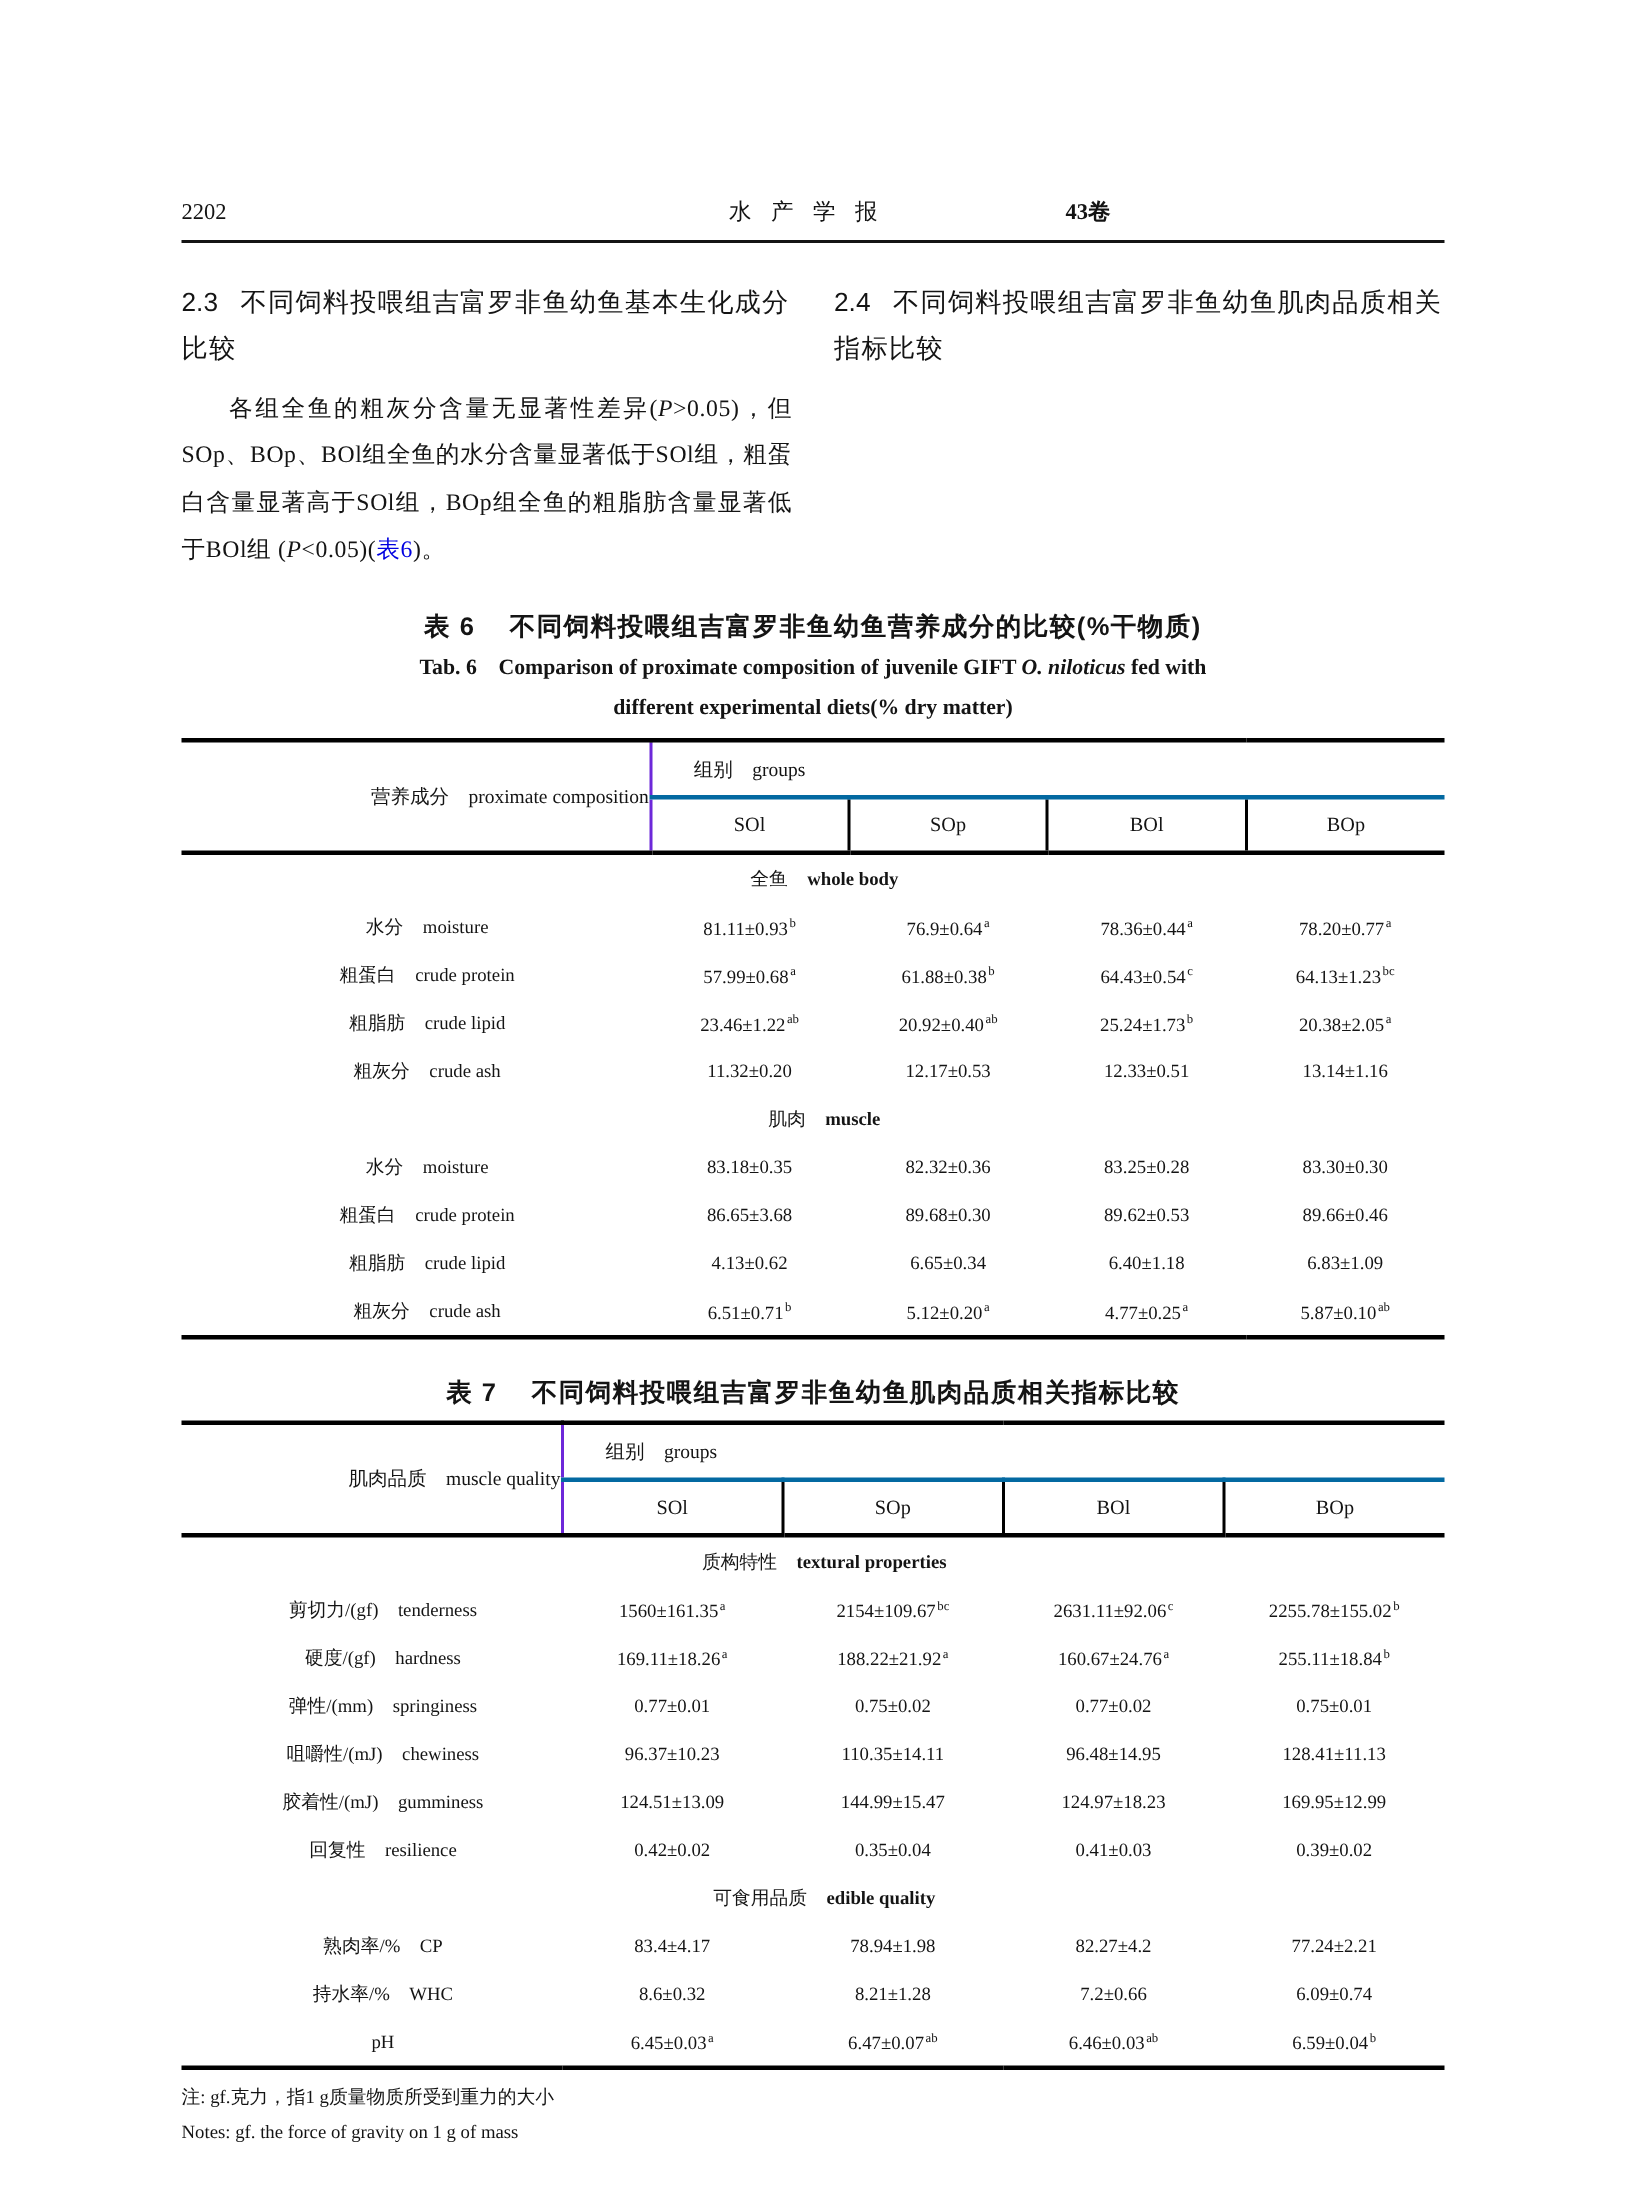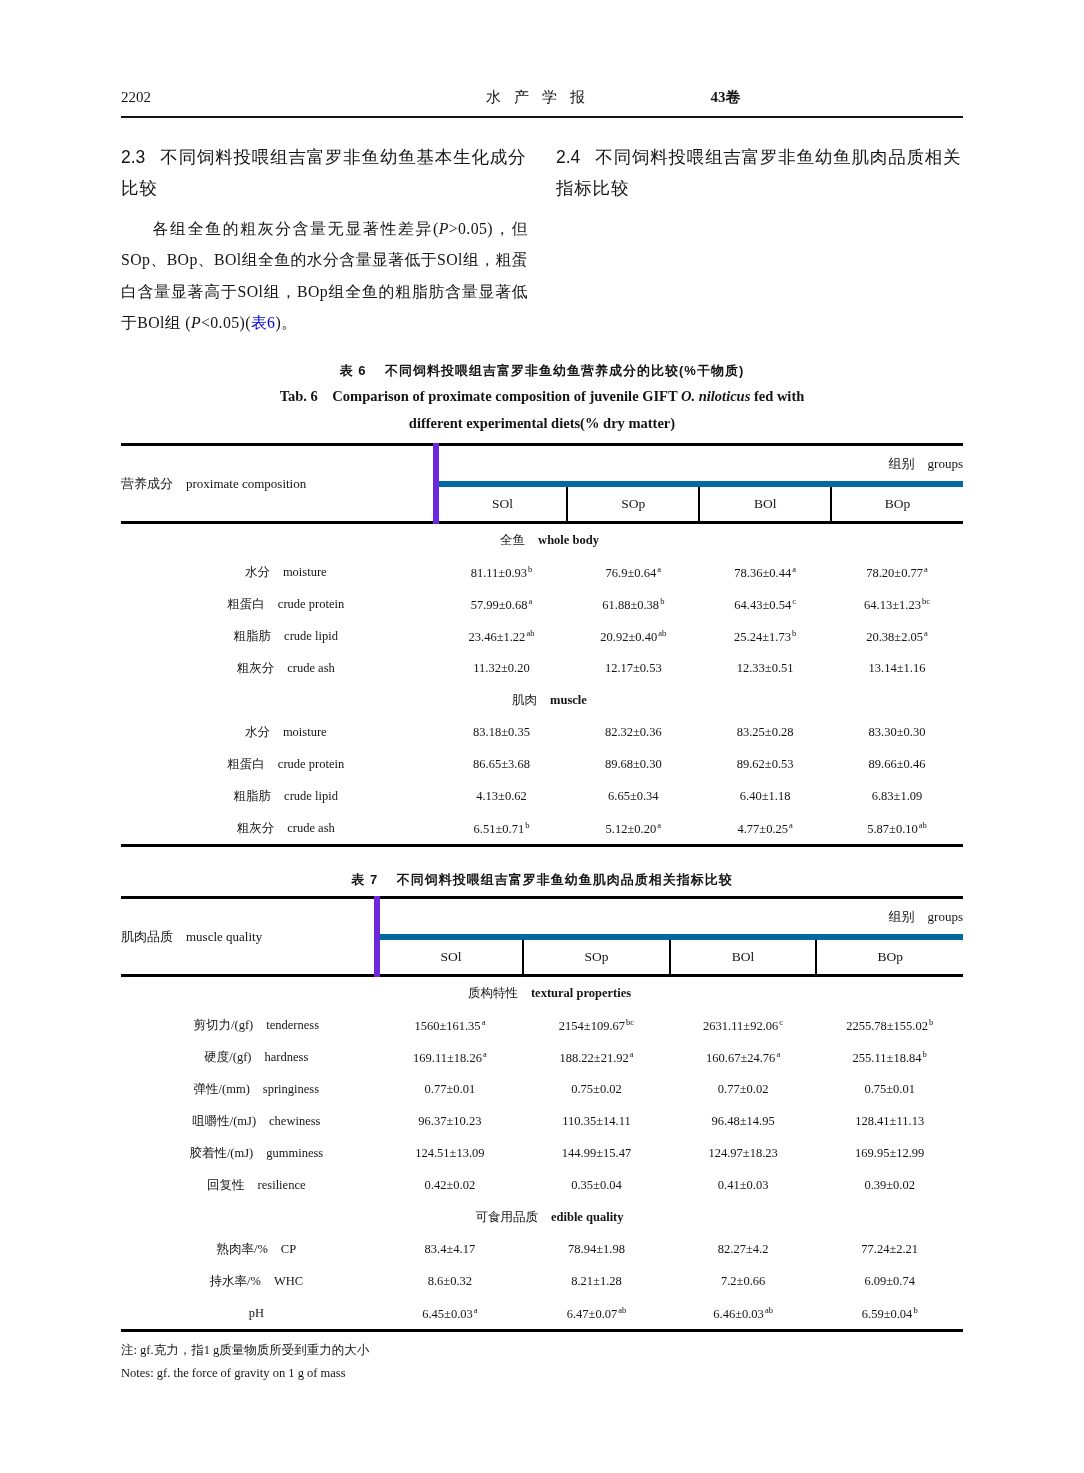--- a/index.html
+++ b/index.html
@@ -5,51 +5,51 @@
   html,body{margin:0;padding:0;background:#ffffff;}
   body{width:1084px;height:1473px;overflow:hidden;
        font-family:"Liberation Serif","DejaVu Serif",serif;color:#141414;}
   .page{position:relative;width:1084px;height:1473px;}
   .content{padding:0 121px;}
 
   
   .pagehead{margin-top:88px;display:flex;align-items:baseline;
             border-bottom:2px solid #141414;padding-bottom:9px;font-size:15px;}
   .pagehead .left{width:30%;text-align:left;}
-  .pagehead .mid{width:40%;text-align:center;letter-spacing:13px;}
+  .pagehead .mid{width:40%;text-align:center;letter-spacing:13px;margin-top:44px;}
   .pagehead .right{width:30%;text-align:left;font-weight:bold;}
 
   
   .cols{display:flex;gap:28px;margin-top:24px;}
   .col{flex:1;min-width:0;}
   .sec-h{font-family:"Liberation Sans","DejaVu Sans",sans-serif;
          font-weight:normal;font-size:17.5px;line-height:1.78;letter-spacing:0.8px;margin:0;}
   .sec-h .num{margin-right:15px;letter-spacing:0;}
   .para{margin:9px 0 0 0;font-size:15.8px;line-height:1.97;text-align:justify;
         text-indent:2em;letter-spacing:0.4px;}
   .it{font-style:italic;}
   .bi{font-style:italic;font-weight:bold;}
   .link{color:#0000e0;}
 
   
   .cap-zh{margin-top:24px;text-align:center;white-space:pre-wrap;
           font-family:"Liberation Sans","DejaVu Sans",sans-serif;
-          font-weight:bold;font-size:13px;letter-spacing:1px;}
+          font-weight:bold;font-size:17px;letter-spacing:1px;}
   .cap-en{margin-top:3px;text-align:center;white-space:pre-wrap;
           font-weight:bold;font-size:14.5px;line-height:1.85;}
 
   
   table.dtable{width:100%;border-collapse:collapse;table-layout:fixed;
                border-top:3px solid #000;border-bottom:3px solid #000;margin-top:7px;}
   .dtable th,.dtable td{font-weight:normal;padding:0;}
-  .dtable thead .stub{border-right:6px solid #6d28d9;border-bottom:3px solid #000;
-                      text-align:left;vertical-align:middle;font-size:13px;}
+  .dtable thead .stub{border-right:2px solid #6d28d9;border-bottom:3px solid #000;
+                      text-align:right;vertical-align:middle;font-size:13px;}
   .dtable.table6 .stub{width:37%;}
   .dtable.table7 .stub{width:30%;}
-  .dtable thead .grp{border-bottom:6px solid #0369a1;height:35px;font-size:13px;text-align:right;padding-left:28px;}
+  .dtable thead .grp{border-bottom:3px solid #0369a1;height:35px;font-size:13px;text-align:left;padding-left:28px;}
   .dtable thead .colh{height:34px;border-bottom:3px solid #000;border-right:2px solid #000;
                       font-size:13.5px;text-align:center;}
   .dtable thead .colh.last{border-right:none;}
   .dtable tbody td{height:32px;font-size:12.5px;vertical-align:middle;}
   .dtable td.lbl{text-align:center;padding-left:15px;}
   .dtable td.val{text-align:center;}
   .dtable .en{margin-left:13px;}
   .dtable .en.b{font-weight:bold;}
   .dtable sup{font-size:8.5px;margin-left:1px;}
 

